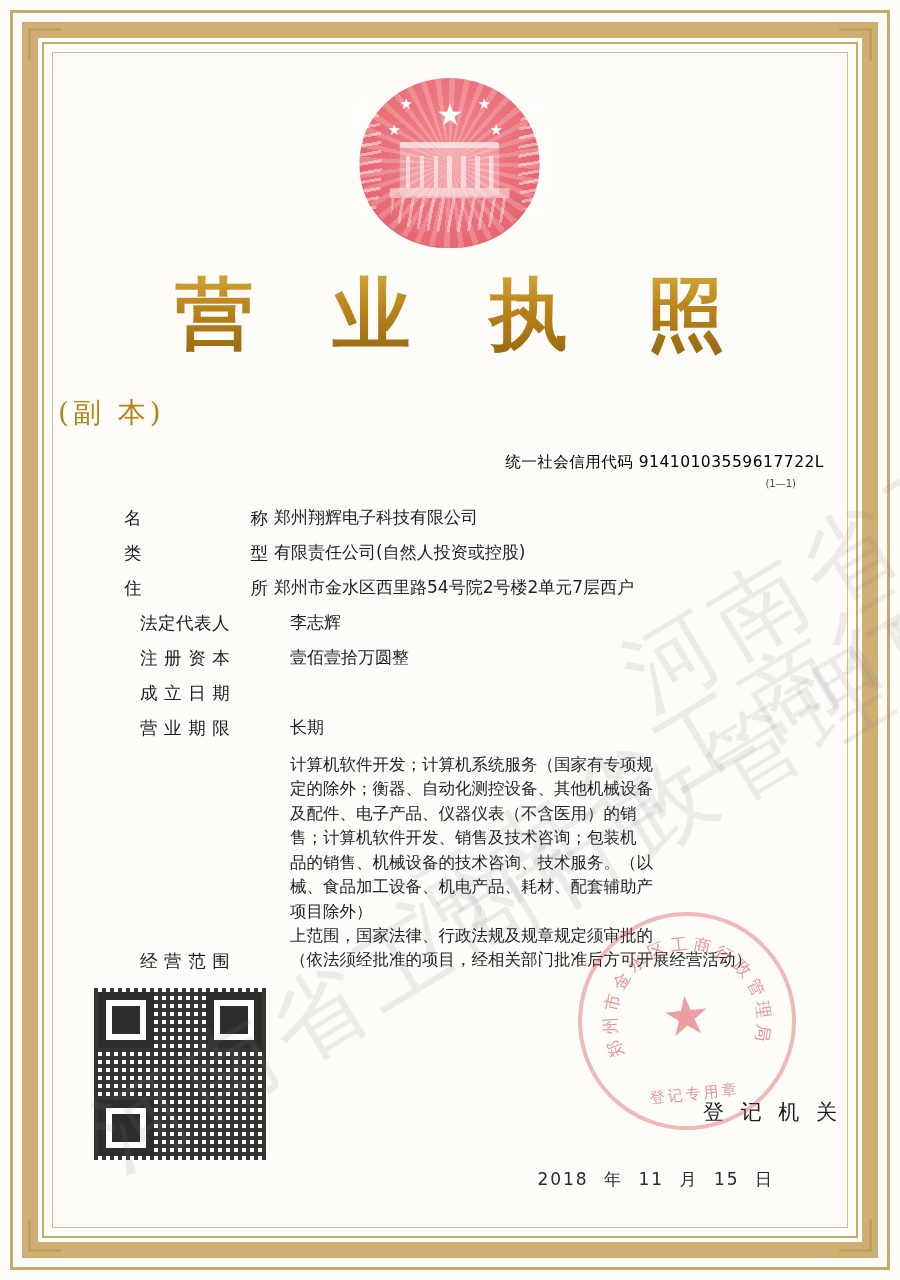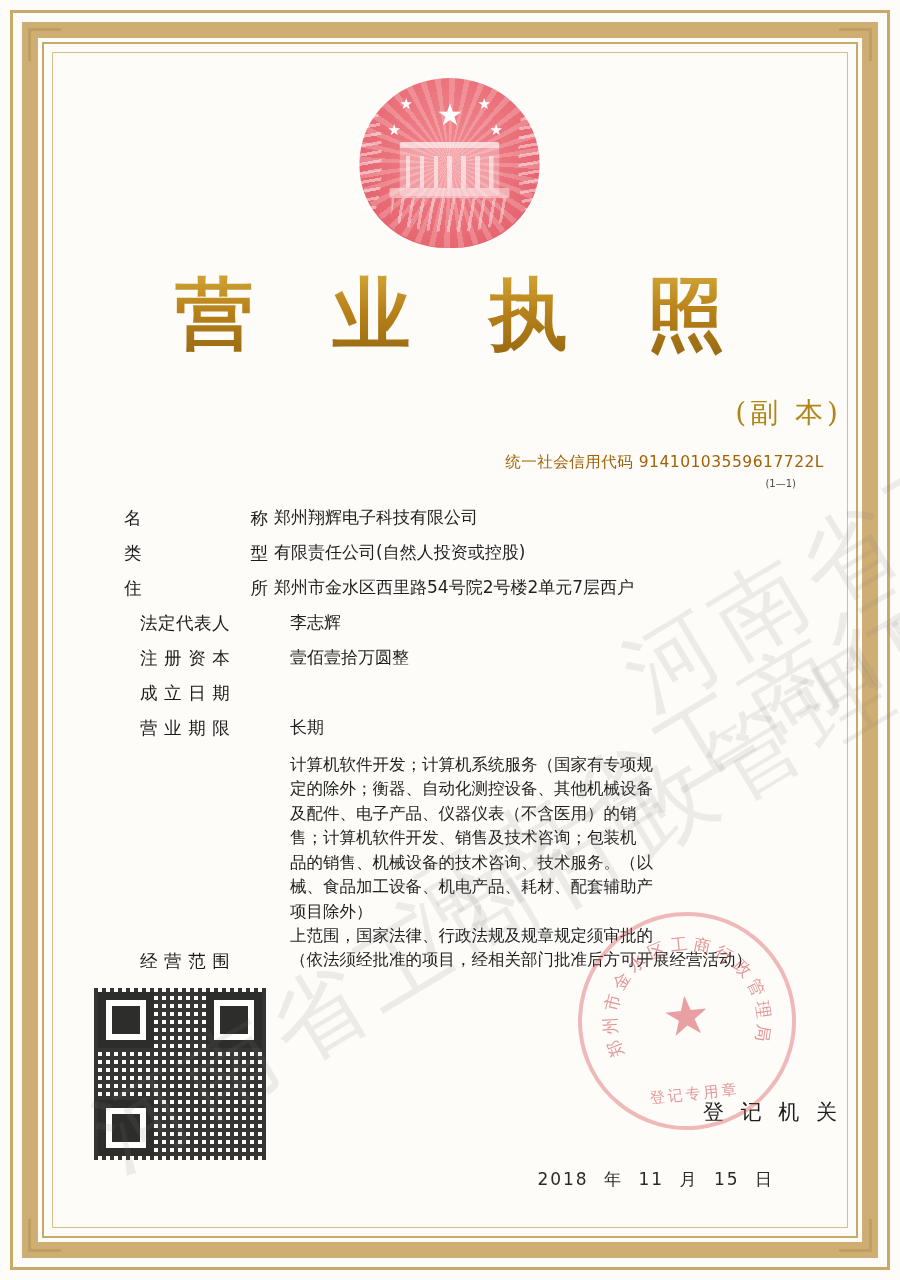--- a/index.html
+++ b/index.html
@@ -158,35 +158,35 @@
     background: linear-gradient(180deg, #d8ae3d 0%, #b8821a 45%, #8f6410 100%);
     -webkit-background-clip: text;
     background-clip: text;
     -webkit-text-fill-color: transparent;
     text-indent: 26px;
   }
   .subtitle {
     position: absolute;
     top: 336px;
     left: 0; right: 0;
-    text-align: right;
+    text-align: left;
     font-family: "DejaVu Serif", serif;
     font-size: 28px;
     letter-spacing: 4px;
     color: #b08519;
   }
 
   
   .credit-code {
     position: absolute;
     top: 394px;
     right: 18px;
     font-family: "DejaVu Sans", sans-serif;
     font-size: 15.5px;
-    color: #a16207;
+    color: #000000;
     letter-spacing: 0.5px;
   }
   .copy-no {
     position: absolute;
     top: 420px;
     right: 46px;
     font-family: "DejaVu Sans", sans-serif;
     font-size: 10px;
     color: #4a4a4a;
   }

